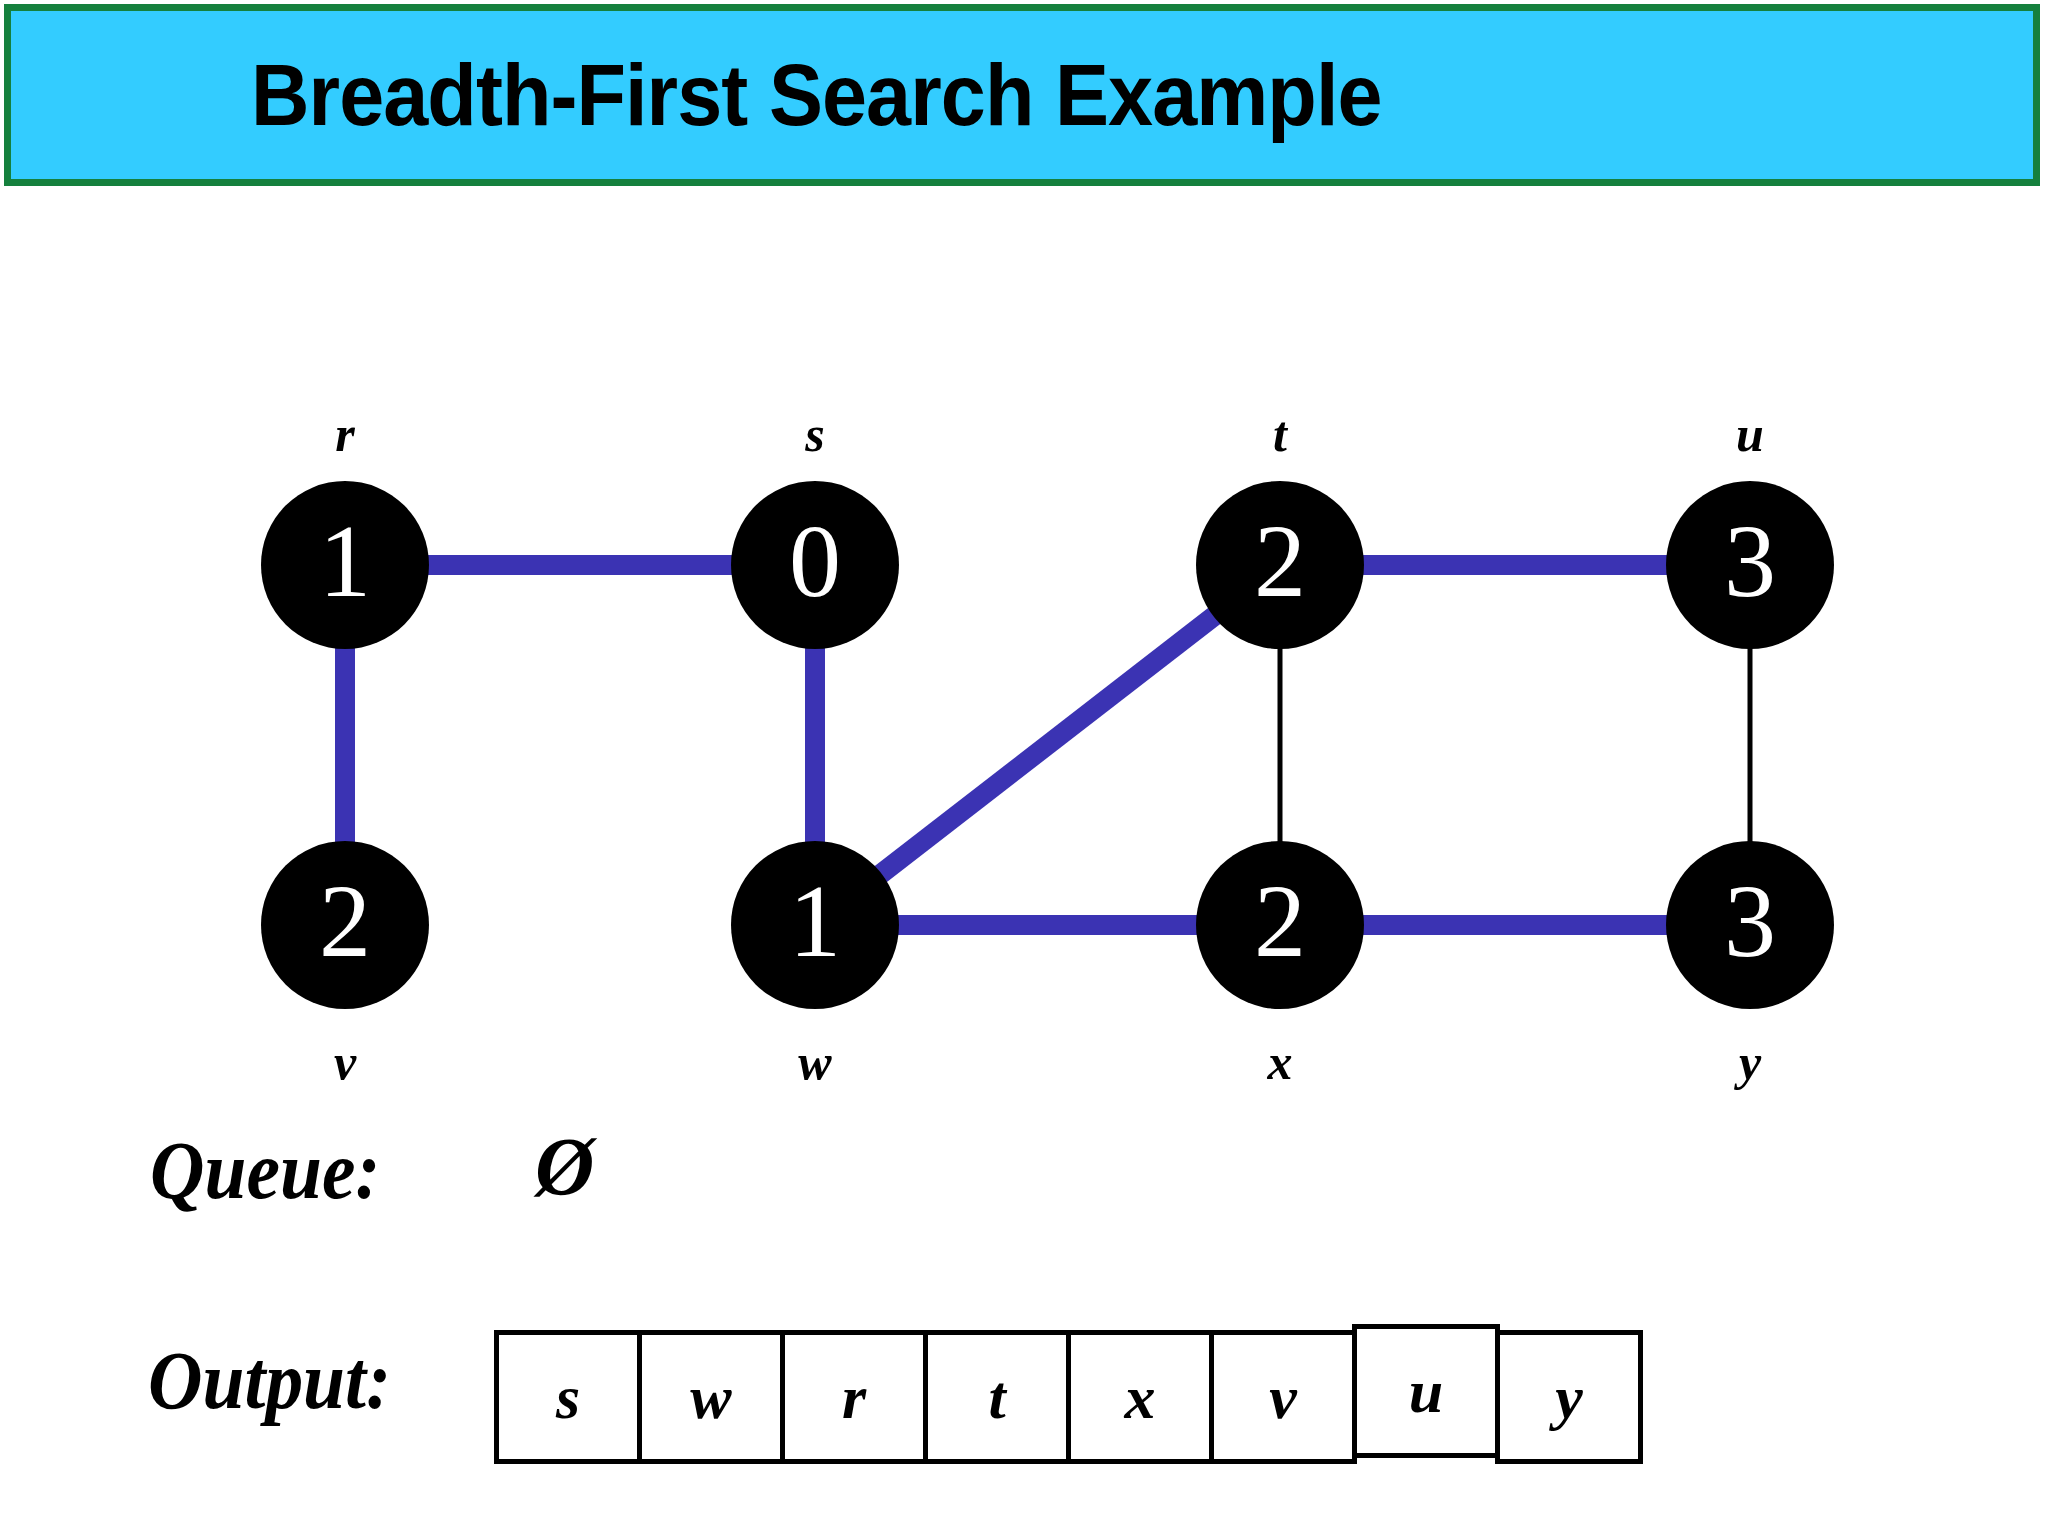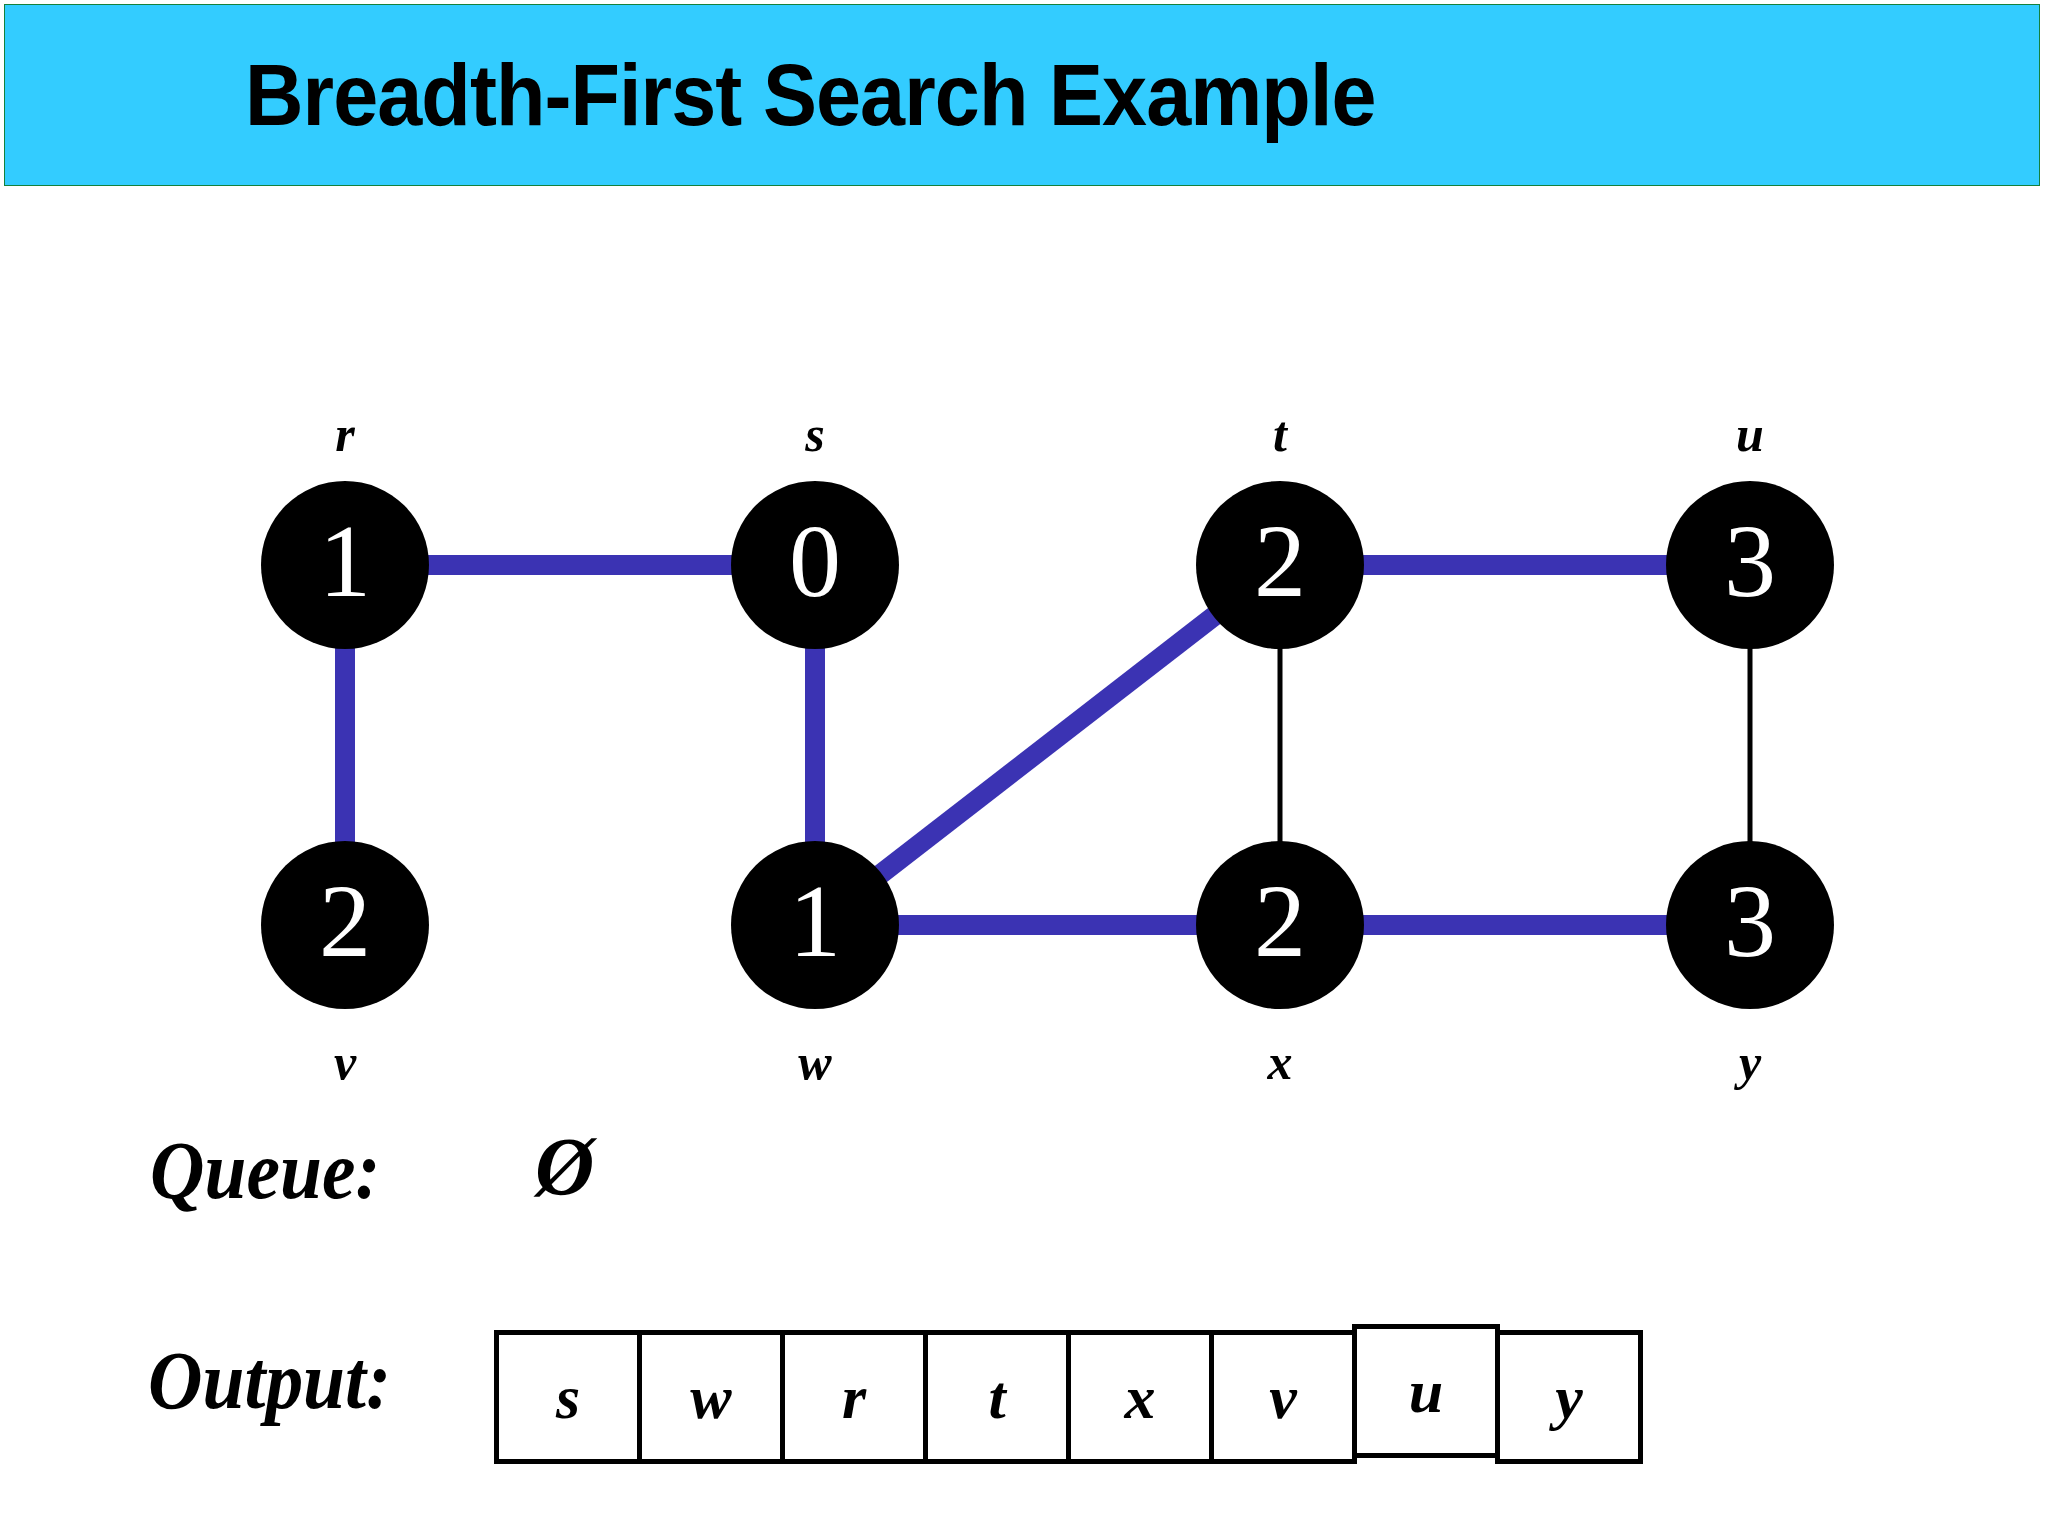--- a/index.html
+++ b/index.html
@@ -16,21 +16,21 @@
   }
 
   
   #title-banner {
     position: absolute;
     left: 4px;
     top: 4px;
     width: 2036px;
     height: 182px;
     background: #33CCFF;
-    border: 1px solid #15803d;
+    border: 7px solid #15803d;
     box-sizing: border-box;
     display: flex;
     align-items: center;
   }
   #title-text {
     margin-left: 240px;
     font-family: "Liberation Sans", "DejaVu Sans", sans-serif;
     font-weight: bold;
     font-size: 88px;
     line-height: 1;

